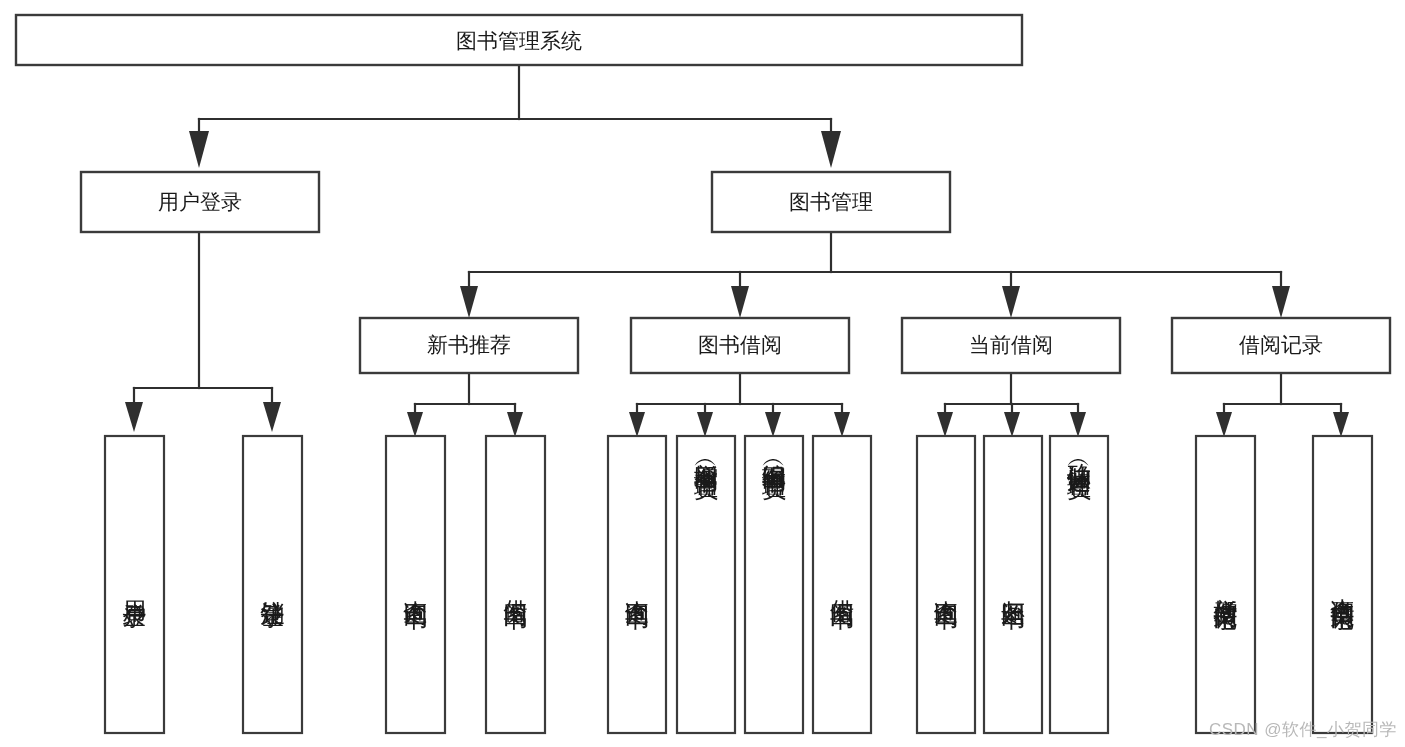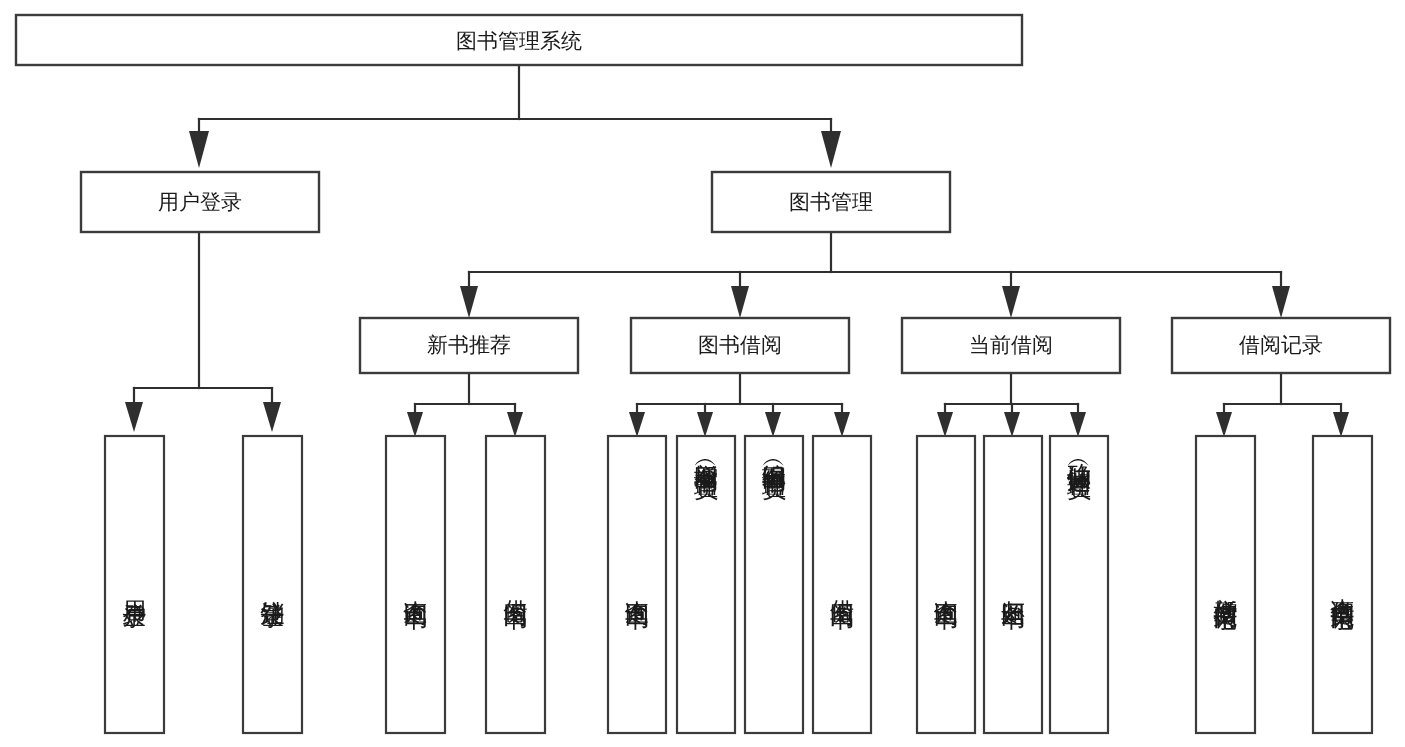--- a/index.html
+++ b/index.html
@@ -250,14 +250,15 @@
   </div>
 
   <div class="vert-label-wrap" style="left:1196px; top:436px; width:59px; height:297px;">
     <span class="vert-label">新增借阅记录</span>
   </div>
 
   <div class="vert-label-wrap" style="left:1313px; top:436px; width:59px; height:297px;">
     <span class="vert-label">查询借阅记录</span>
   </div>
 
+  <div class="watermark">CSDN @软件_小贺同学</div>
 
 </div>
 
 </body></html>

